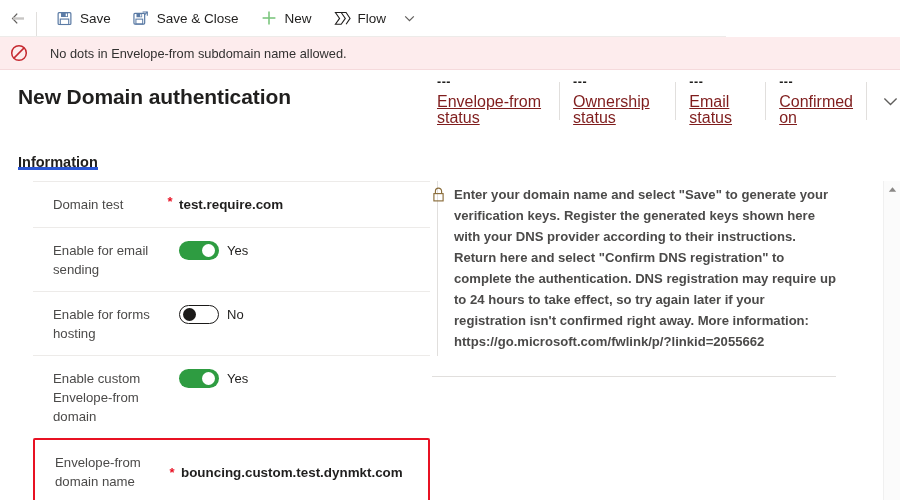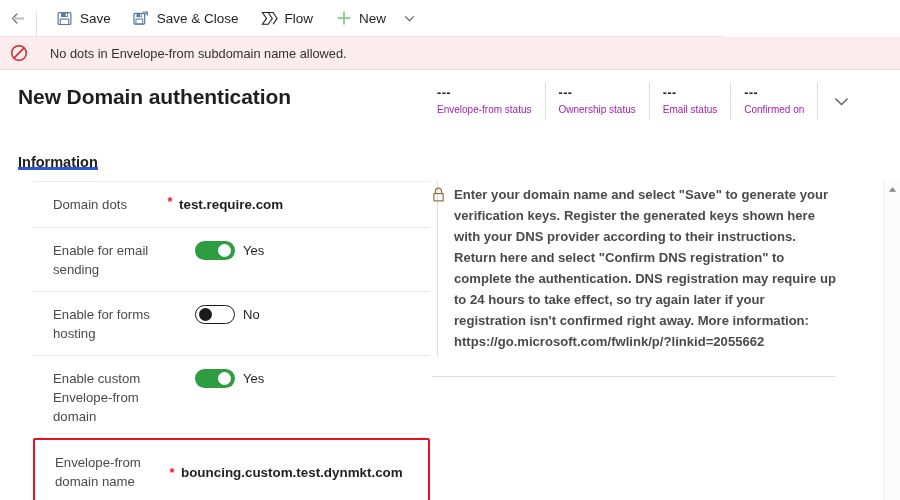--- a/index.html
+++ b/index.html
@@ -66,21 +66,21 @@
   }
   .status-cell {
     padding: 0 13px 0 0; margin-right: 0;
     display: flex; flex-direction: column; gap: 5px;
     border-right: 1px solid #e1dfdd;
     height: 38px; justify-content: center;
   }
   .status-cell + .status-cell { padding-left: 13px; }
   .status-cell:last-of-type { border-right: none; }
   .status-val { font-size: 12.5px; font-weight: 700; color: #201f1e; line-height: 1; letter-spacing: .5px; }
-  .status-lbl { font-size: 10px; color: #a21caf; line-height: 1; }
+  .status-lbl { font-size: 16px; color: #7f1d1d; line-height: 1; text-decoration: underline; }
   .head-chevron {
     margin-left: 14px; display: flex; align-items: center;
     height: 38px; cursor: pointer;
   }
 
   
   .tabstrip {
     position: absolute; left: 0; top: 136px;
     width: 900px; height: 34px;
     display: flex; align-items: flex-end; padding-left: 18px;
@@ -119,21 +119,21 @@
   }
   .req-star {
     width: 18px; flex: 0 0 18px;
     color: #e81123; font-size: 13px; font-weight: 700;
     line-height: 13px; padding-top: 1px; text-align: center;
   }
   .fval {
     flex: 1; font-size: 13.4px; font-weight: 700; color: #201f1e;
     line-height: 19px; padding-top: 1px;
   }
-  .fctrl { flex: 1; display: flex; align-items: center; gap: 8px; padding-top: 1px; margin-left: 16px; }
+  .fctrl { flex: 1; display: flex; align-items: center; gap: 8px; padding-top: 1px; }
 
   .toggle {
     width: 40px; height: 19px; border-radius: 10px;
     position: relative; cursor: pointer; flex: 0 0 40px;
   }
   .toggle.on { background: #2e9c41; }
   .toggle.off { background: #ffffff; border: 1.6px solid #1b1a19; }
   .toggle .knob {
     position: absolute; width: 13px; height: 13px; border-radius: 50%;
     top: 3px;
@@ -218,36 +218,36 @@
         <rect x="3.1" y="9.2" width="7.2" height="5.2" fill="none" stroke="#5b7ba5" stroke-width="1.1"></rect>
         <path d="M10.2 1.6 h5 v4" fill="none" stroke="#5b7ba5" stroke-width="1.2"></path>
         <path d="M15.2 1.6 l-3.3 3.3" stroke="#5b7ba5" stroke-width="1.2"></path>
       </svg>
     </span>
     <span>Save &amp; Close</span>
   </div>
 
   <div class="cb-item">
     <span class="cb-ico">
+      <svg width="16" height="16" viewBox="0 0 16 16">
+        <line x1="8" y1="1.6" x2="8" y2="14.4" stroke="#7bc67e" stroke-width="1.6"></line>
+        <line x1="1.6" y1="8" x2="14.4" y2="8" stroke="#7bc67e" stroke-width="1.6"></line>
+      </svg>
+    </span>
+    <span>New</span>
+  </div>
+
+  <div class="cb-item">
+    <span class="cb-ico">
       <svg width="17" height="15" viewBox="0 0 18 15">
         <path d="M1.5 1.2 h6.1 l4.4 6.2 l-4.4 6.2 h-6.1 l4.4-6.2 z" fill="none" stroke="#201f1e" stroke-width="1.15"></path>
         <path d="M9.4 1.2 h5.6 l4.2 6.2 l-4.2 6.2" fill="none" stroke="#201f1e" stroke-width="1.15" transform="translate(-2.2,0)"></path>
       </svg>
     </span>
     <span>Flow</span>
-  </div>
-
-  <div class="cb-item">
-    <span class="cb-ico">
-      <svg width="16" height="16" viewBox="0 0 16 16">
-        <line x1="8" y1="1.6" x2="8" y2="14.4" stroke="#7bc67e" stroke-width="1.6"></line>
-        <line x1="1.6" y1="8" x2="14.4" y2="8" stroke="#7bc67e" stroke-width="1.6"></line>
-      </svg>
-    </span>
-    <span>New</span>
   </div>
 
   <div class="cb-caret">
     <svg width="13" height="13" viewBox="0 0 13 13">
       <path d="M2.2 4.4 L6.5 8.6 L10.8 4.4" fill="none" stroke="#605e5c" stroke-width="1.25"></path>
     </svg>
   </div>
 </div>
 
 <div class="errbanner">
@@ -292,21 +292,21 @@
   </div>
 </div>
 
 <div class="bodyarea">
 
   <div class="vsplit"></div>
 
   <div class="form-col">
 
     <div class="frow">
-      <div class="flabel">Domain dots</div>
+      <div class="flabel">Domain test</div>
       <div class="req-star">*</div>
       <div class="fval">test.require.com</div>
     </div>
 
     <div class="frow">
       <div class="flabel">Enable for email sending</div>
       <div class="req-star"></div>
       <div class="fctrl">
         <div class="toggle on">
           <div class="knob"></div>

